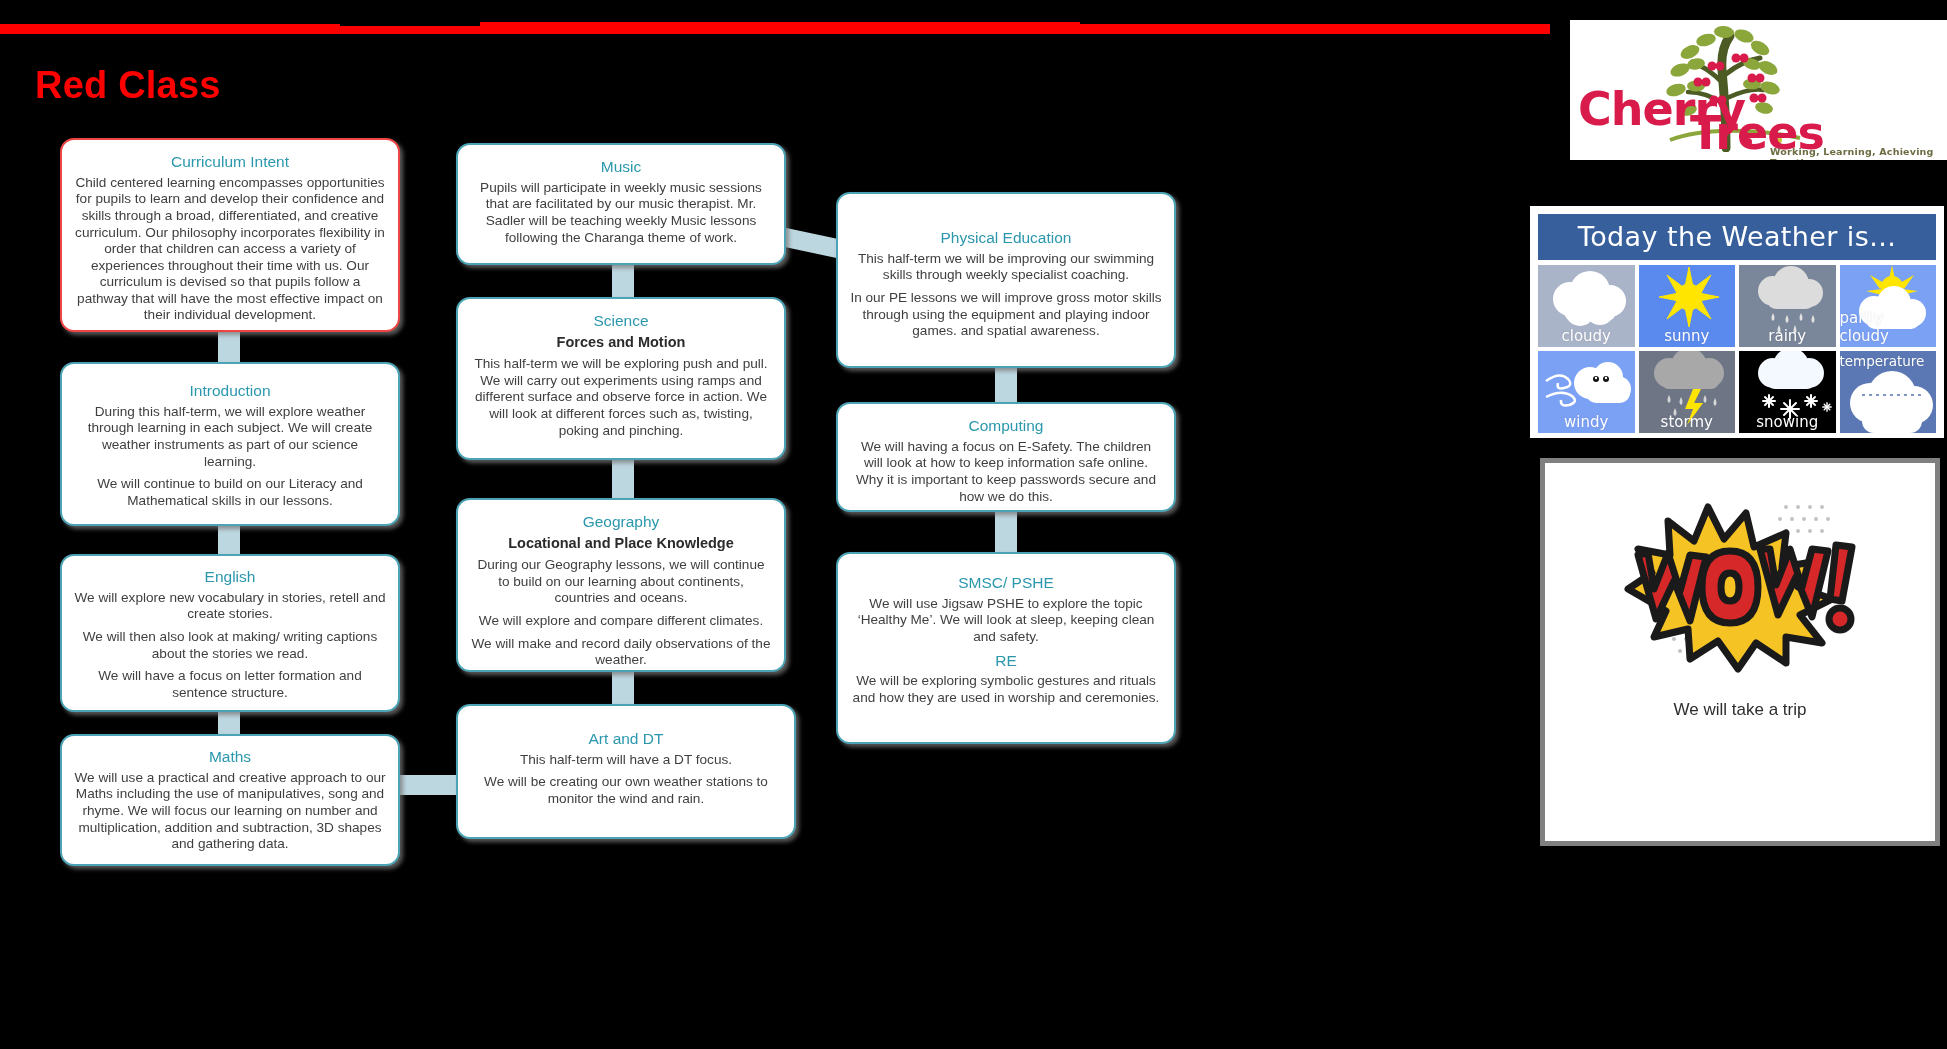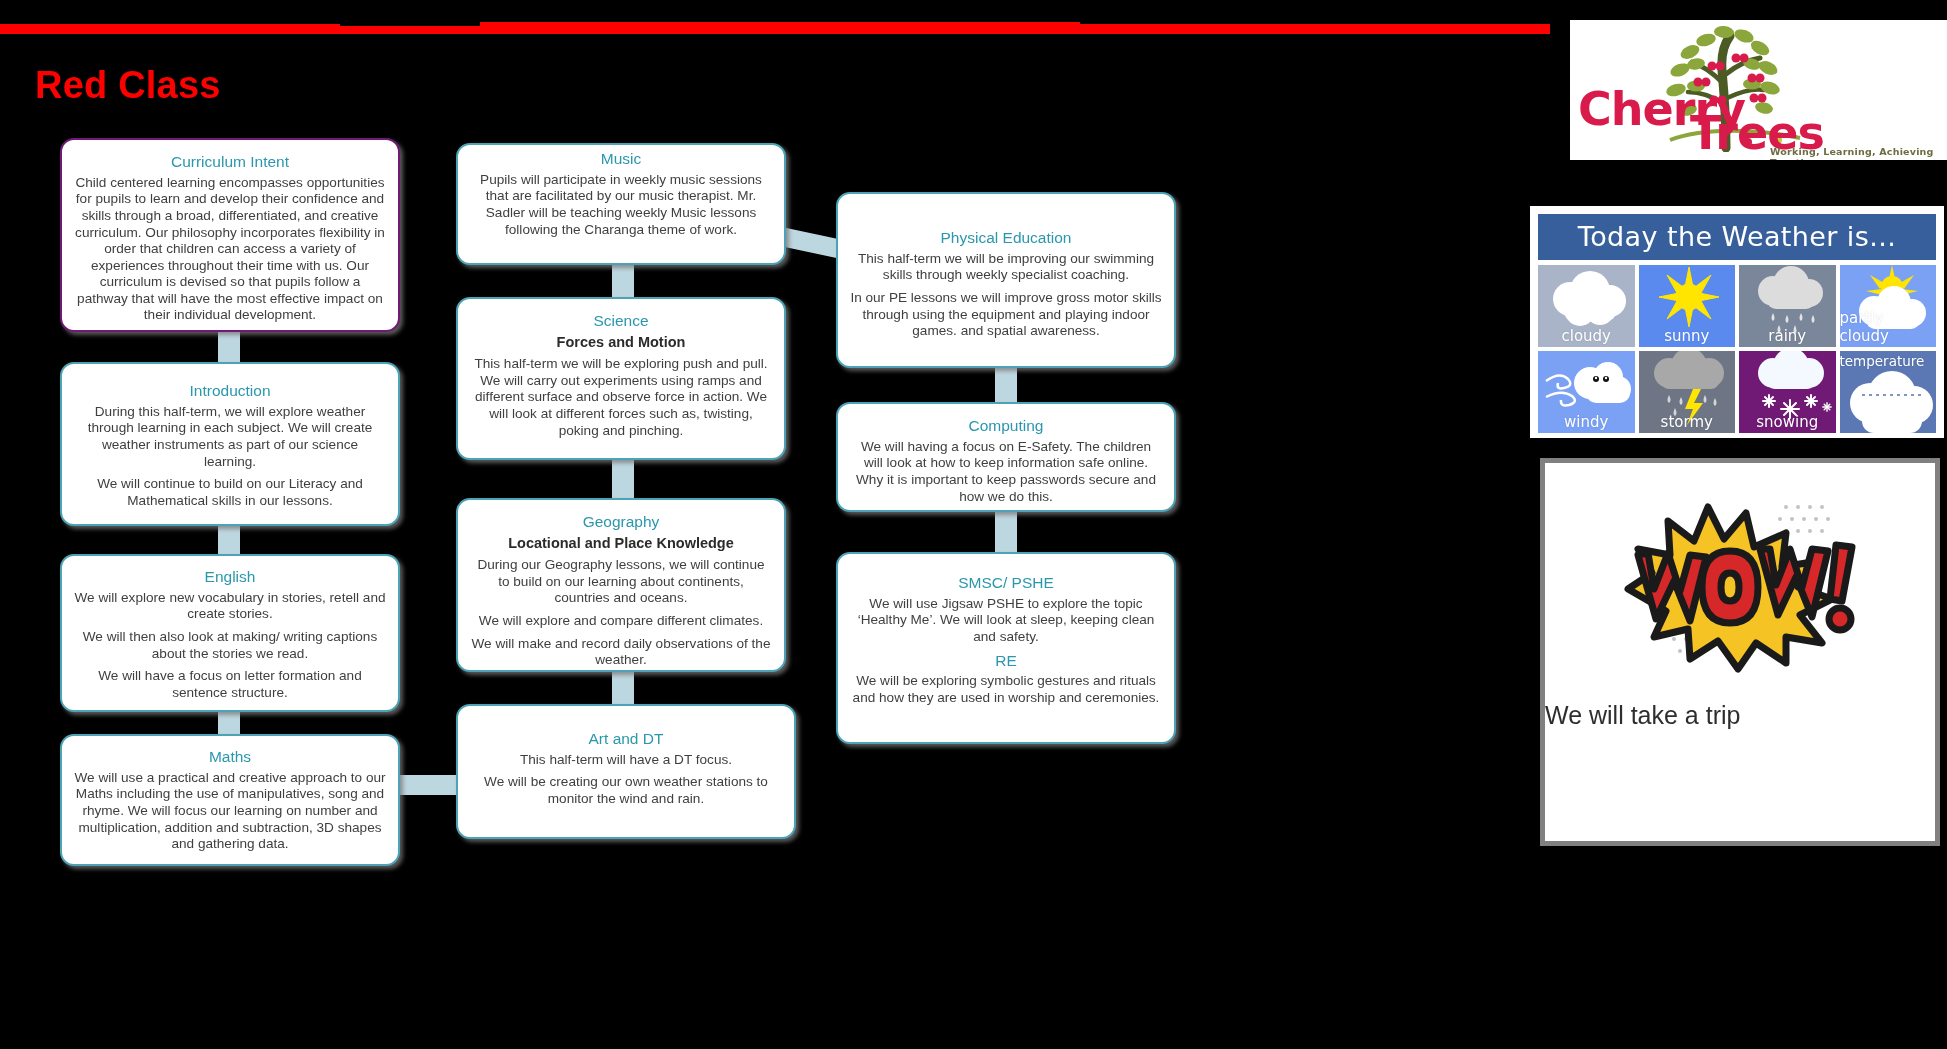--- a/index.html
+++ b/index.html
@@ -32,21 +32,21 @@
     position:absolute;
     background:#ffffff;
     border:2px solid #4BA3B5;
     border-radius:14px;
     box-sizing:border-box;
     padding:10px 12px 12px 12px;
     box-shadow:3px 3px 4px rgba(120,120,120,.75);
     text-align:center;
     color:#404040;
   }
-  .box.grey{border:2px solid #701a75;}
+  .box.grey{border:2px solid #ef4444;}
   .box h3{
     margin:2px 0 4px 0;
     font-size:15.5px;font-weight:normal;
     color:#2A97AD;
     line-height:1.15;
   }
   .box h4{
     margin:0 0 5px 0;
     font-size:14.5px;font-weight:bold;
     color:#2b2b2b;line-height:1.2;
@@ -106,32 +106,32 @@
     font-size:15px;font-family:"DejaVu Sans", sans-serif;
     padding-bottom:2px;text-shadow:0 0 2px rgba(0,0,0,.15);
   }
   .wcell svg{position:absolute;left:0;top:0;z-index:2;}
   .c-cloudy{background:#AAB4C8;}
   .c-sunny{background:#5B8AEF;}
   .c-rainy{background:#7A8699;}
   .c-partly{background:#7BA1F5;}
   .c-windy{background:#7BA1F5;}
   .c-stormy{background:#6E7686;}
-  .c-snowing{background:#701a75;}
+  .c-snowing{background:#000000;}
   .c-temp{background:#5B78B4;}
   .wcell.c-temp span{position:absolute;top:2px;left:0;right:0;padding:0;font-size:13.5px;}
 
   
   .wow{
     position:absolute;left:1540px;top:438px;width:400px;height:388px;
     background:#ffffff;border:5px solid #808080;box-sizing:border-box;
   }
   .wowtrip{
     position:absolute;left:0;right:0;top:236px;
-    text-align:left;font-size:25px;color:#2e2e2e;line-height:1.35;
+    text-align:center;font-size:17px;color:#2e2e2e;line-height:1.35;
     font-family:"Liberation Sans", sans-serif;
   }
   .wowimg{position:absolute;left:50%;top:14px;transform:translateX(-50%);}
 </style>
 </head>
 <body>
 
 <div class="stage">
 
   <div class="redbar a"></div>
@@ -170,21 +170,21 @@
     <p>We will explore new vocabulary in stories, retell and create stories.</p>
     <p>We will then also look at making/ writing captions about the stories we read.</p>
     <p>We will have a focus on letter formation and sentence structure.</p>
   </div>
 
   <div class="box" style="left:60px;top:714px;width:340px;height:132px;padding-top:10px;">
     <h3>Maths</h3>
     <p>We will use a practical and creative approach to our Maths including the use of manipulatives,  song and rhyme. We will focus our learning on number and multiplication, addition and subtraction, 3D shapes and gathering data.</p>
   </div>
 
-  <div class="box" style="left:456px;top:123px;width:330px;height:122px;padding-top:3px;">
+  <div class="box" style="left:456px;top:123px;width:330px;height:122px;padding-top:11px;">
     <h3>Music</h3>
     <p>Pupils will participate in weekly music sessions that are facilitated by our music therapist. Mr. Sadler will be teaching weekly Music lessons following the Charanga theme of work.</p>
   </div>
 
   <div class="box" style="left:456px;top:277px;width:330px;height:163px;padding-top:11px;">
     <h3>Science</h3>
     <h4>Forces and Motion</h4>
     <p>This half-term we will be exploring push and pull. We will carry out experiments using ramps and different surface and observe force in action. We will look at different forces such as, twisting, poking and pinching.</p>
   </div>
 

